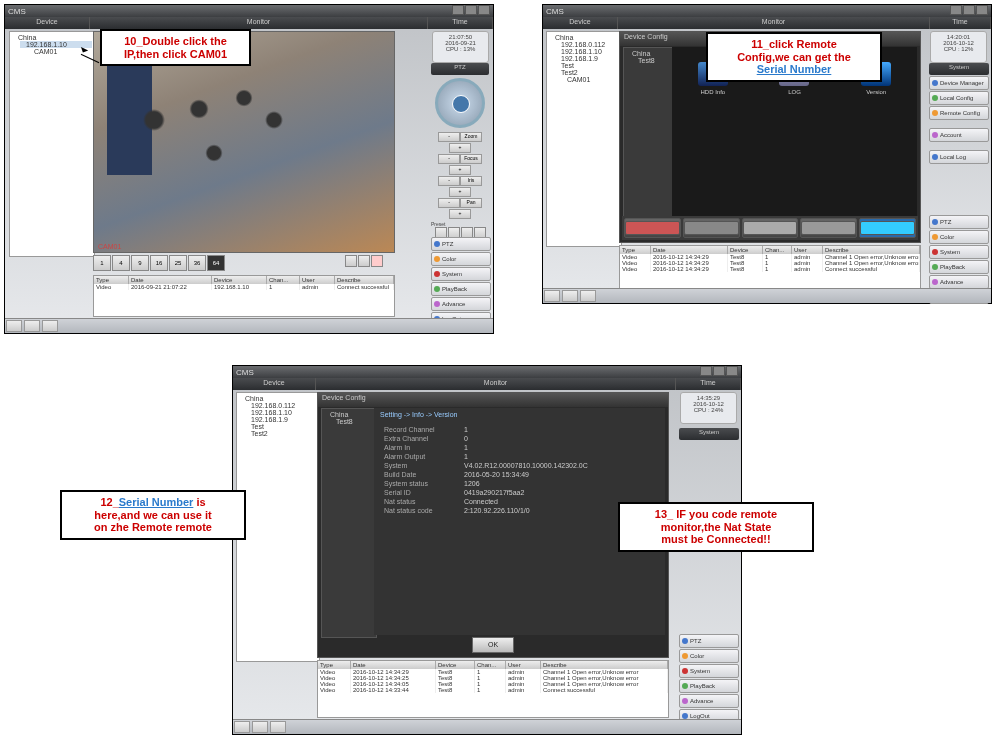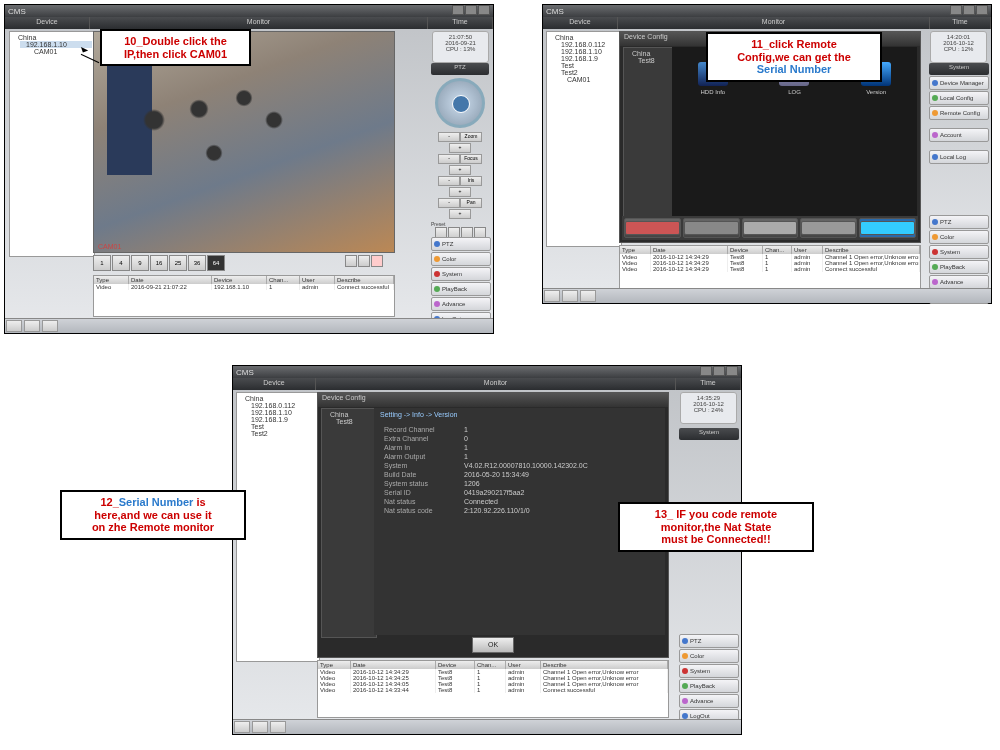--- a/index.html
+++ b/index.html
@@ -135,21 +135,21 @@
     flex:1; background:linear-gradient(#666,#444); border:1px solid #555;
     border-radius:2px; display:flex; align-items:center; justify-content:center;
   }
   .tabrow .ticon{ width:14px; height:12px; }
 
   .callout{
     position:absolute; background:#fff; border:2px solid #000;
     padding:4px 6px; font-size:11px; font-weight:bold; color:#c00;
     line-height:1.15; text-align:center; z-index:50;
   }
-  .callout .blue{ color:#2a7acc; }
+  .callout .blue{ color:#2a7acc;text-decoration:underline; }
   .arrow{ position:absolute; z-index:49; width:2px; background:#000;}
   .arrow::after{
     content:""; position:absolute; bottom:-1px; left:-3px;
     border:4px solid transparent; border-top-color:#000;
   }
 
   .infotbl { color:#ccc; font-size:7px;}
   .infotbl div{ display:flex; padding:1px 0;}
   .infotbl .k{ width:80px; color:#aaa;}
   .okbtn{
@@ -543,19 +543,19 @@
         <div style="width:30px">admin</div>
         <div style="flex:1">Connect successful</div>
       </div>
   </div>
   <div class="statusbar"><span></span><span></span><span></span></div>
 </div>
 
 <div class="callout" style="left:60px; top:490px; width:170px;">
   <span>12_</span><span class="blue">Serial Number</span><span style="white-space:pre-line"> is
 here,and we can use it
-on zhe Remote monitor</span>
+on zhe Remote remote</span>
 </div>
 <div class="callout" style="left:618px; top:502px; width:180px;">
   <span style="white-space:pre-line">13_ IF you code remote
 monitor,the Nat State
 must be Connected!!</span>
 </div>
 
 </body></html>

